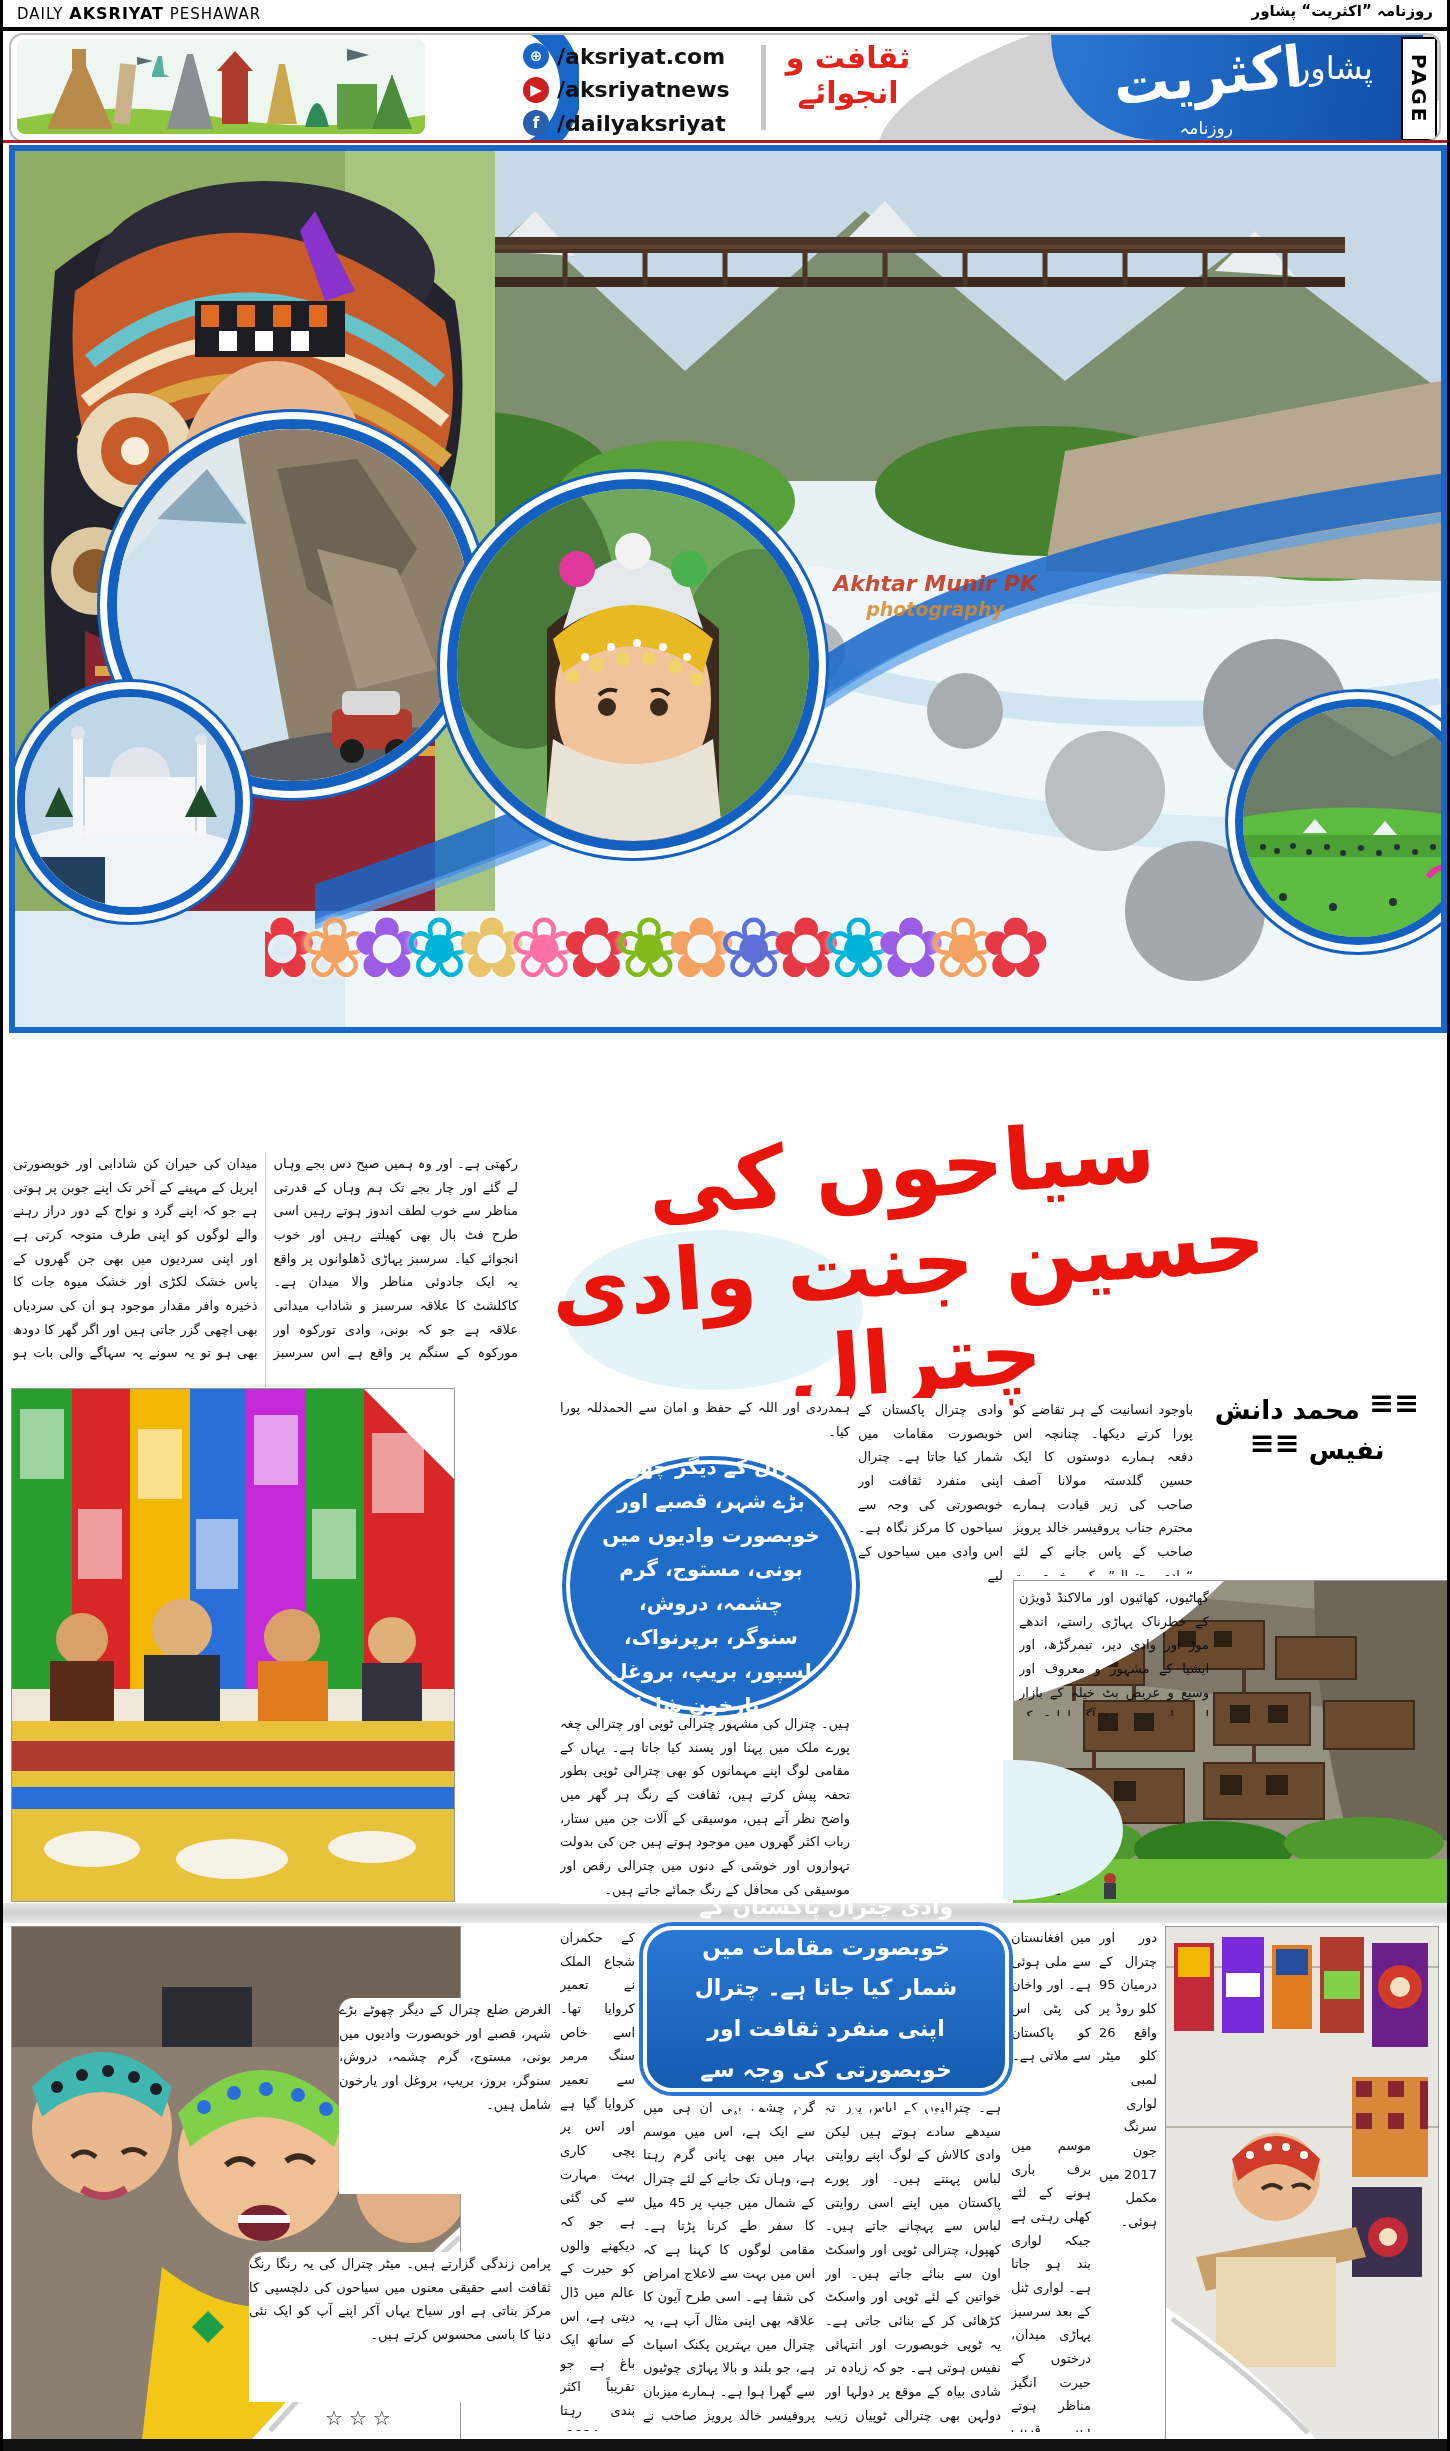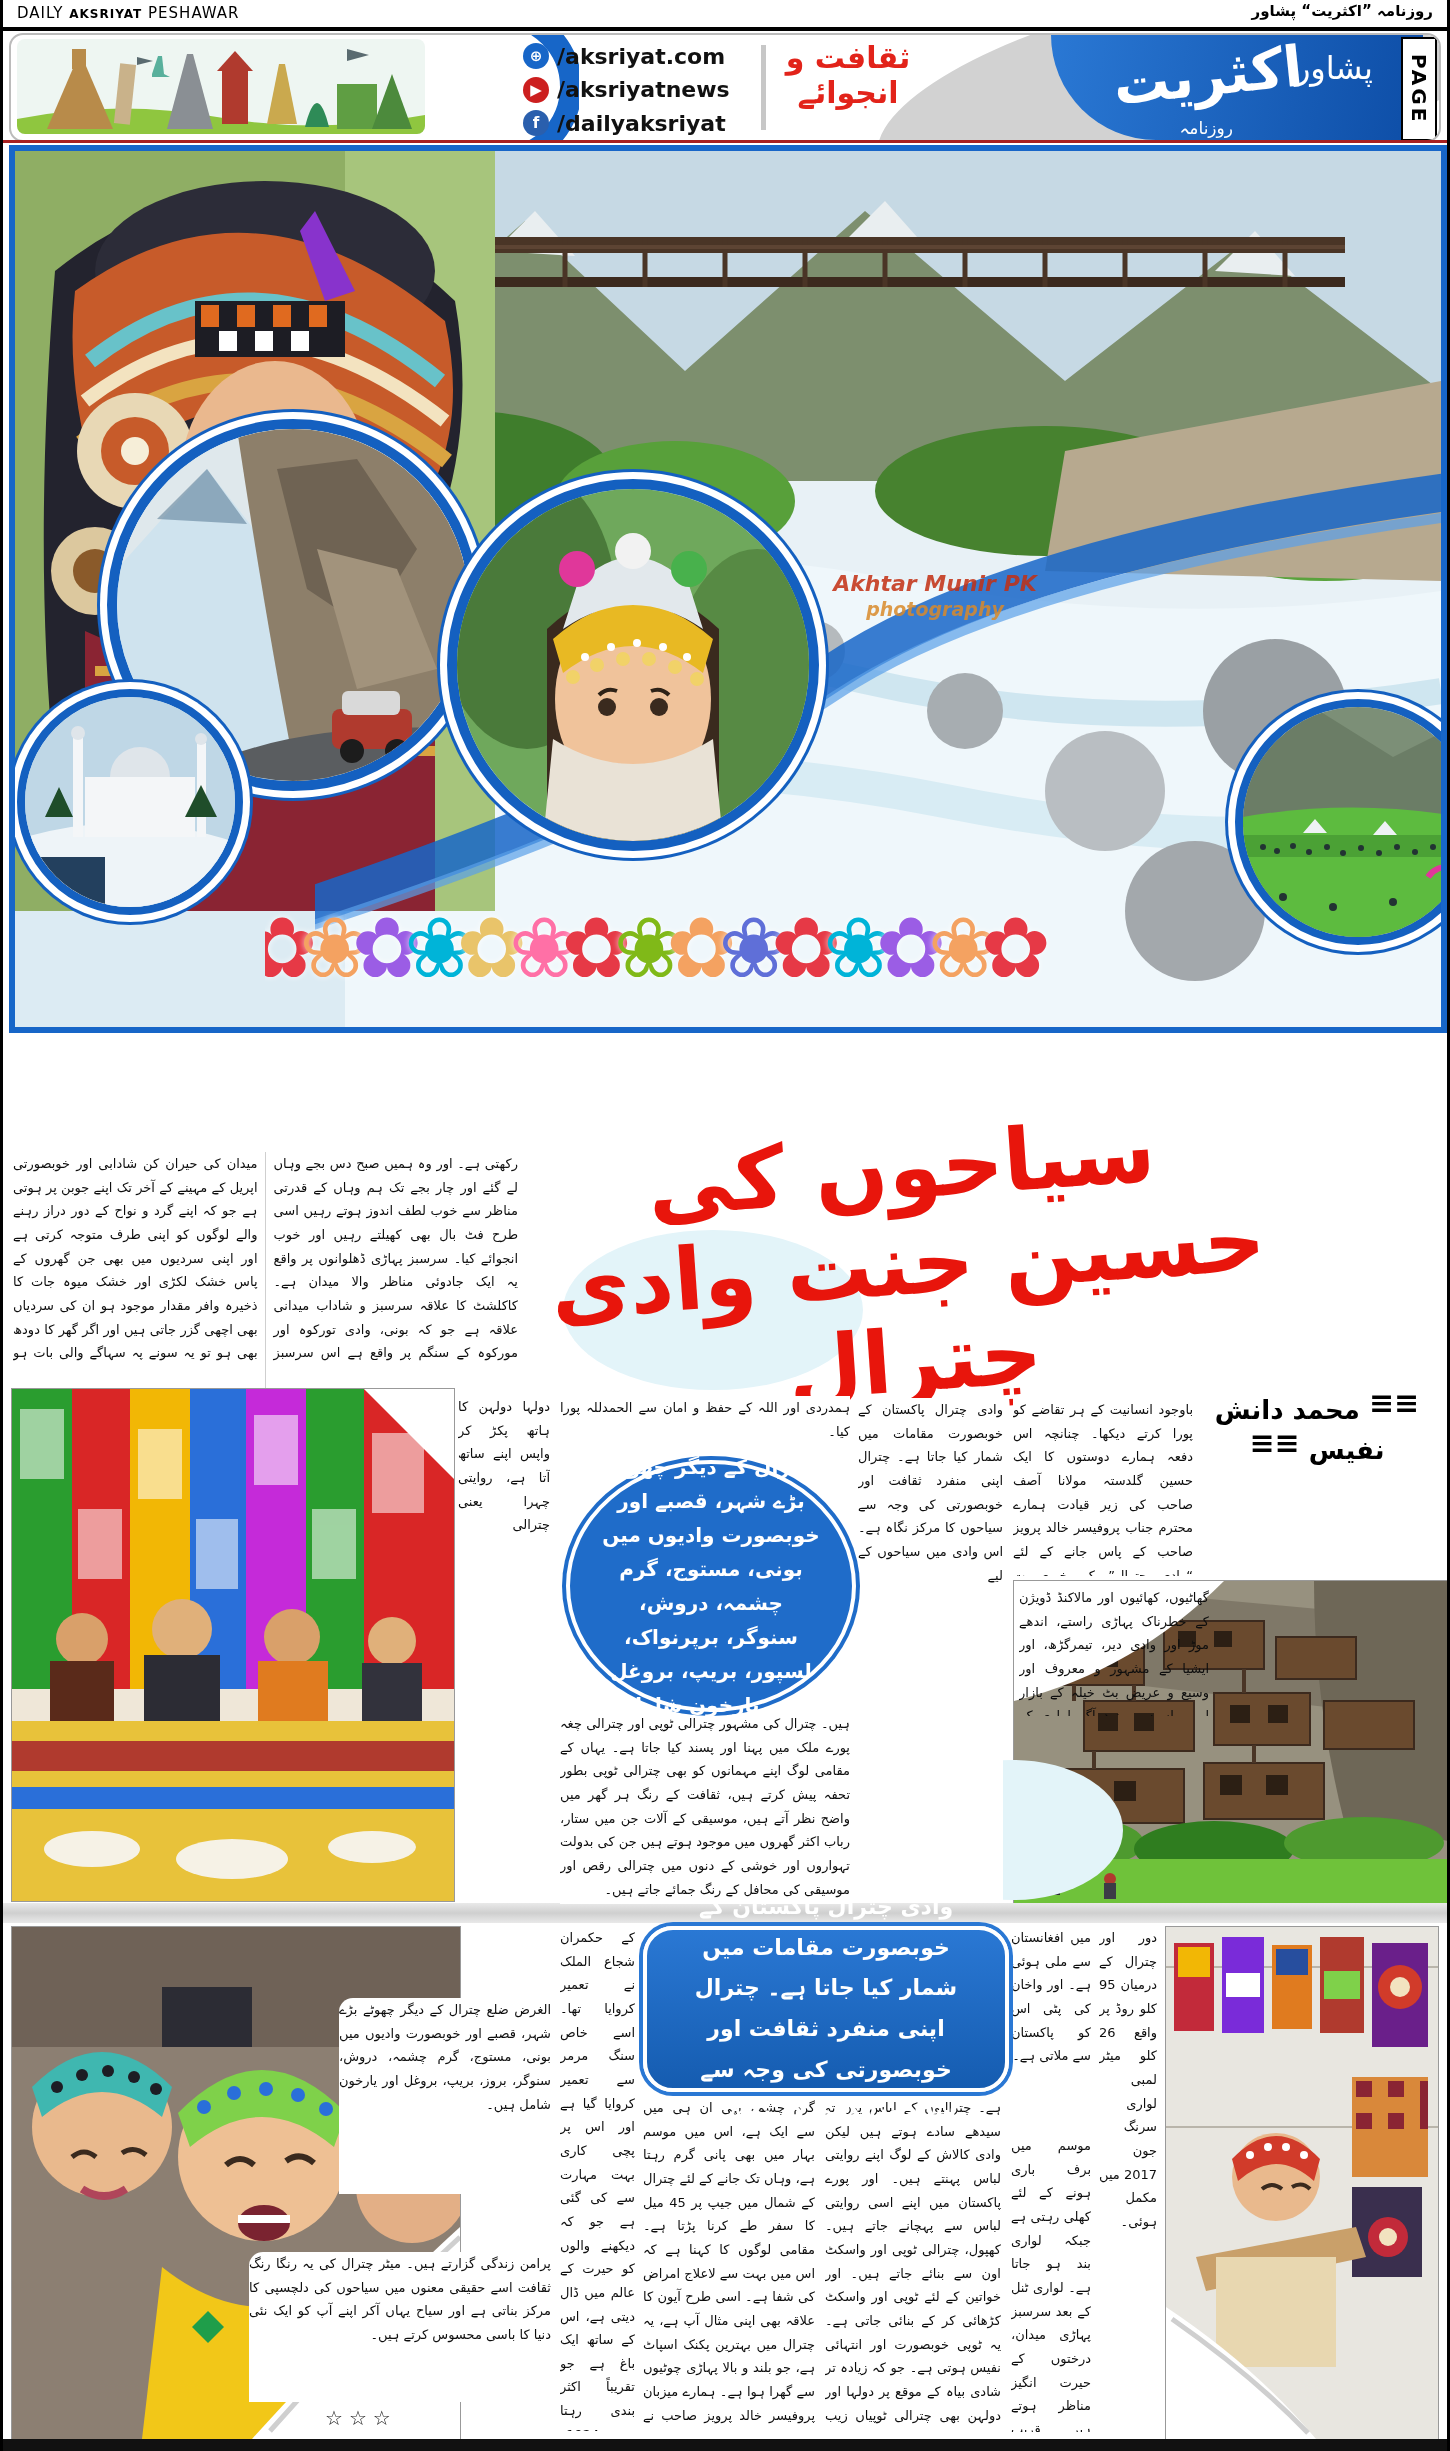--- a/index.html
+++ b/index.html
@@ -3,21 +3,21 @@
 <meta charset="utf-8">
 <style>
   html,body{margin:0;padding:0;background:#777;}
   #page{position:relative;width:1450px;height:2451px;margin:0 auto;background:#fff;
         font-family:"DejaVu Sans",sans-serif;overflow:hidden;
         border-left:3px solid #000;border-right:3px solid #000;box-sizing:border-box;}
   .abs{position:absolute;}
   
   .topstrip{position:absolute;top:0;left:0;right:0;height:27px;background:#fff;border-bottom:4px solid #000;}
   .topstrip .en{position:absolute;left:14px;top:4px;font-size:15px;color:#000;letter-spacing:1px;}
-  .topstrip .en b{font-size:12px;}
+  .topstrip .en b{font-size:16px;}
   .topstrip .ur{position:absolute;right:14px;top:2px;font-size:15px;font-weight:bold;direction:rtl;color:#000;}
   
   .masthead{position:absolute;top:33px;left:6px;right:6px;height:105px;background:#fff;border:2px solid #bbb;border-radius:14px;overflow:hidden;}
   .masthead:before{content:"";position:absolute;left:860px;top:-40px;width:620px;height:200px;background:#d2d2d2;transform:rotate(-12deg);border-radius:50%;}
   .landmarks{position:absolute;left:6px;top:4px;width:408px;height:95px;border-radius:8px;overflow:hidden;}
   .crescent{position:absolute;left:408px;top:-28px;width:160px;height:160px;}
   .social{position:absolute;left:512px;top:4px;width:230px;height:97px;display:flex;flex-direction:column;justify-content:space-between;padding:2px 0;}
   .srow{display:flex;align-items:center;height:30px;}
   .sic{width:26px;height:26px;border-radius:50%;color:#fff;font-size:15px;font-weight:bold;display:flex;align-items:center;justify-content:center;margin-right:8px;flex:0 0 26px;}
   .handle{font-size:22px;font-weight:bold;color:#111;}
@@ -319,21 +319,20 @@
     <span>سردیوں میں بھی جن گھروں کے پاس خشک لکڑی اور خشک میوہ جات کا ذخیرہ وافر مقدار موجود ہو ان کی سردیاں بھی اچھی گزر جاتی ہیں اور اگر گھر کا دودھ بھی ہو تو یہ سونے پہ سہاگے والی بات ہو جاتی ہے۔ چترال کے لوگ رات کے کھانے کے ساتھ لسی پینا زیادہ پسند کرتے ہیں۔ لیکن سردیوں اور برف باری کے موسم کچھ لوگ یہاں سے ہجرت کر کے پنجاب وغیرہ کے علاقہ کی طرف کوچ کر جاتے ہیں۔ چترال اپنے موسمی پھلوں کی وجہ سے بھی بہت مقبول ہے جن میں شہتوت، چیری، خوبانی، انگور، ناشپاتی، آلوچہ اور سیب قابل ذکر ہیں۔ یہاں چاروں طرف پہاڑ ہیں اور درمیان میں</span>
   </div>
 
   <div class="byline" style="left:1185px;top:1385px;width:258px">
     <span class="bars">≡≡</span>
     <span>محمد دانش نفیس</span>
     <span class="bars">≡≡</span>
   </div>
 
 
-  <div class="ucol" style="left:455px;top:1395px;width:92px;height:508px">دولہا دولہن کا ہاتھ پکڑ کر واپس اپنے ساتھ آتا ہے، روایتی چہرا یعنی چترالی</div>
   <div class="ucol" style="left:557px;top:1396px;width:290px;height:58px">ہمدردی اور اللہ کے حفظ و امان سے الحمدللہ پورا کیا۔</div>
   <div class="oval" style="left:563px;top:1460px;width:282px;height:244px">
     <span>چترال کے دیگر چھوٹے بڑے شہر، قصبے اور خوبصورت وادیوں میں بونی، مستوج، گرم چشمہ، دروش، سنوگر، برپرنواک، لسپور، بریپ، بروغل اور یارخون شامل</span>
   </div>
   <div class="ucol" style="left:557px;top:1712px;width:290px;height:192px">ہیں۔ چترال کی مشہور چترالی ٹوپی اور چترالی چغہ پورے ملک میں پہنا اور پسند کیا جاتا ہے۔ یہاں کے مقامی لوگ اپنے مہمانوں کو بھی چترالی ٹوپی بطور تحفہ پیش کرتے ہیں، ثقافت کے رنگ ہر گھر میں واضح نظر آتے ہیں، موسیقی کے آلات جن میں ستار، رباب اکثر گھروں میں موجود ہوتے ہیں جن کی بدولت تہواروں اور خوشی کے دنوں میں چترالی رقص اور موسیقی کی محافل کے رنگ جمائے جاتے ہیں۔</div>
   <div class="ucol" style="left:855px;top:1398px;width:145px;height:505px">وادی چترال پاکستان کے خوبصورت مقامات میں شمار کیا جاتا ہے۔ چترال اپنی منفرد ثقافت اور خوبصورتی کی وجہ سے سیاحوں کا مرکز نگاہ ہے۔ اس وادی میں سیاحوں کے لیے</div>
   <div class="ucol" style="left:1010px;top:1398px;width:180px;height:178px">باوجود انسانیت کے ہر تقاضے کو پورا کرتے دیکھا۔ چنانچہ اس دفعہ ہمارے دوستوں کا ایک حسین گلدستہ مولانا آصف صاحب کی زیر قیادت ہمارے محترم جناب پروفیسر خالد پرویز صاحب کے پاس جانے کے لئے “وادی چترال” کے خوبصورت علاقے “بونی” کی طرف روانہ ہوا۔ لاہور یا اسلام آباد سے چترال جانے کے لئے مسافر حضرات فضائی سفر کی بجائے زمینی سفر کرنے کو زیادہ ترجیح دیتے ہیں۔ فلائنگ کوچ اور بسوں کے ذریعے باریک سی پگڈنڈی نما سڑک،</div>
 
   <div class="photo" style="left:8px;top:1388px;width:442px;height:512px;border:1px solid #999">
     <svg viewBox="0 0 442 512" preserveAspectRatio="none">

